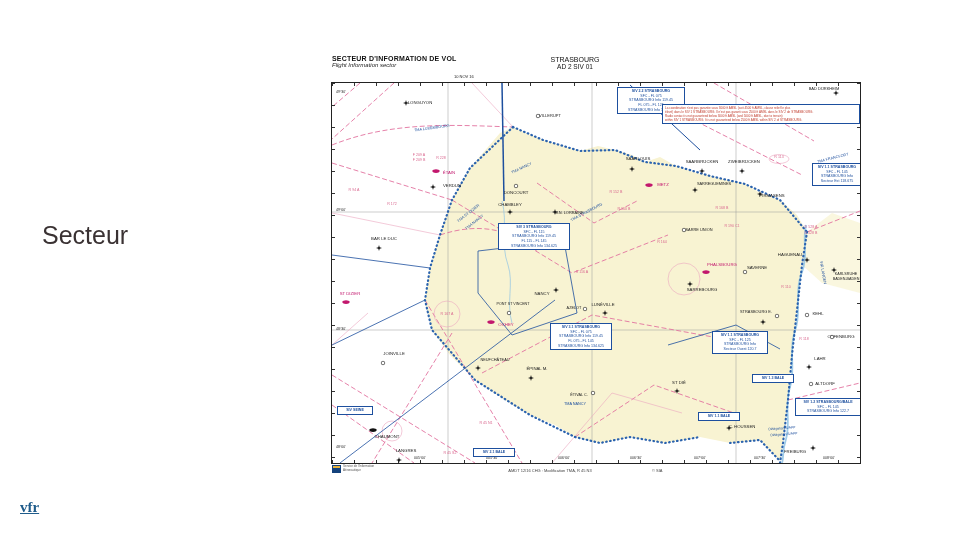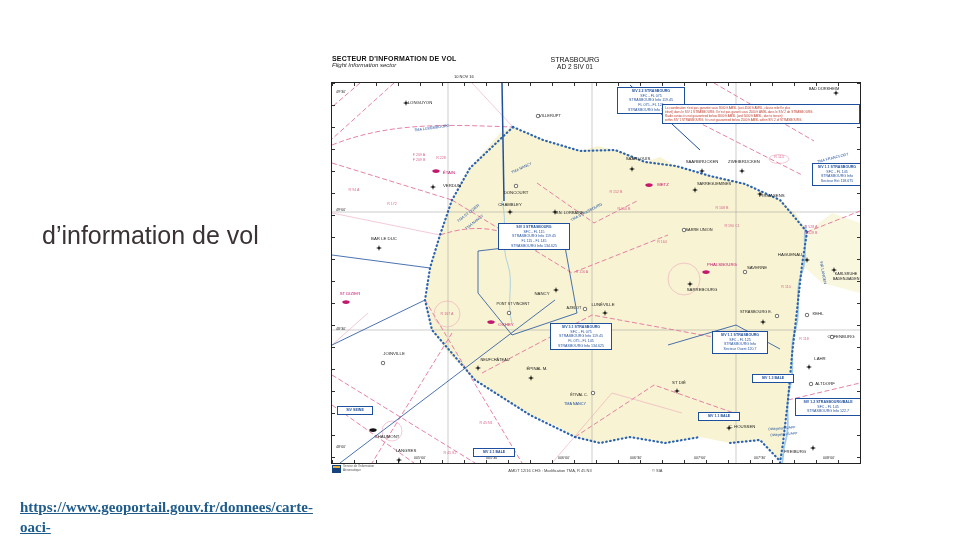--- a/index.html
+++ b/index.html
@@ -48,25 +48,24 @@
   .cf-c{position:absolute;left:322px;top:3px;}
   .cf-logo{position:absolute;left:2px;top:0;display:flex;gap:2px;align-items:flex-start;}
   .cf-logo .lg{width:9px;height:8px;background:#14427c;position:relative;}
   .cf-logo .lg:after{content:"";position:absolute;left:1px;top:1px;width:7px;height:2px;background:#e8b23a;}
   .cf-logo .lgt{font-size:3px;color:#555;line-height:1.2;}
 </style>
 </head>
 <body>
 
 <div class="slide-title">
-  <div>d’information de vol</div>
+  <div>Secteur</div>
 </div>
 
 <div class="slide-link">
-  <div>https://www.geoportail.gouv.fr/donnees/carte-oaci-</div>
   <div>vfr</div>
 </div>
 
 <div class="chart">
 
   <div class="chart-header">
     <div class="ch-fr">SECTEUR D'INFORMATION DE VOL</div>
     <div class="ch-en">Flight Information sector</div>
     <div class="ch-right">
       <div class="ch-region">STRASBOURG</div>

